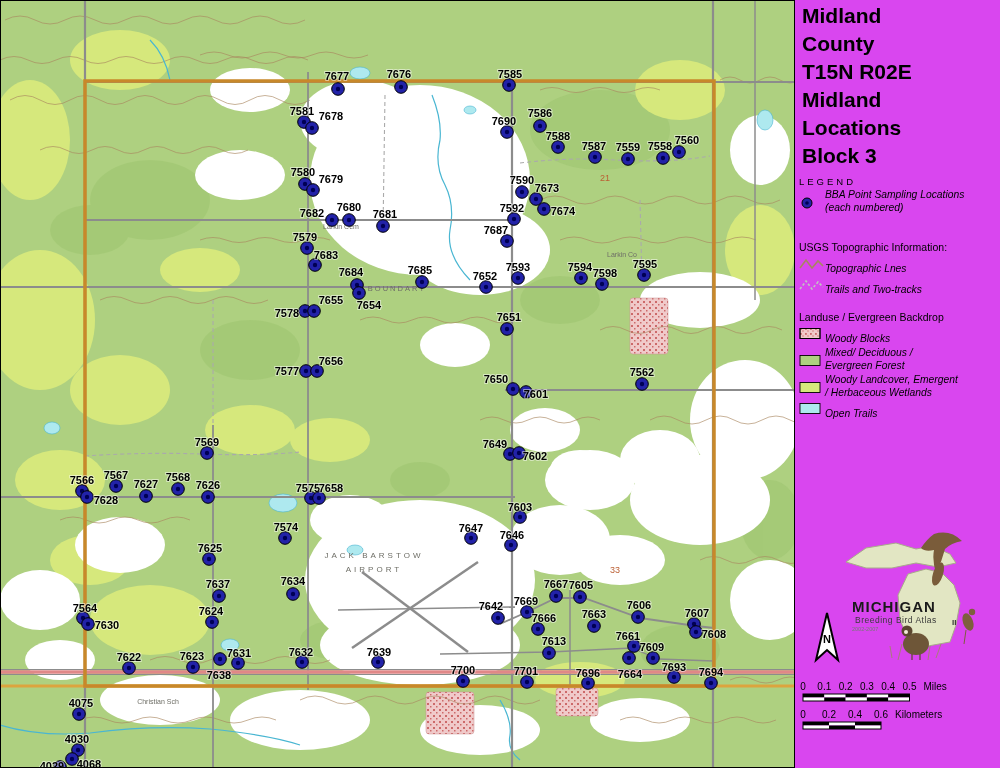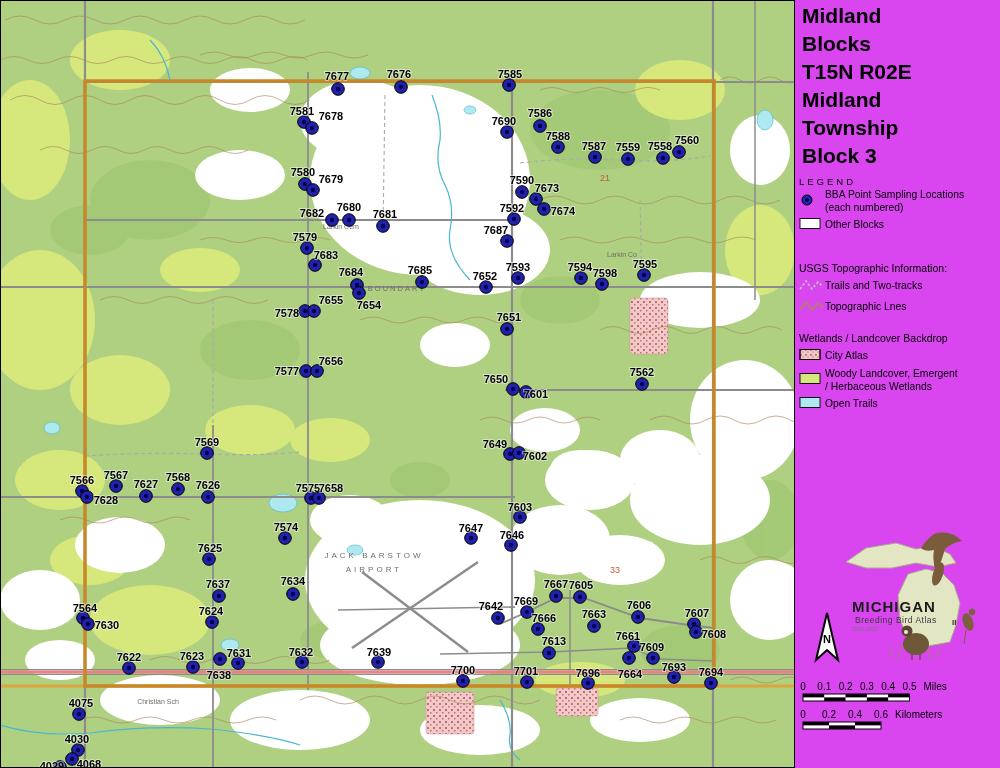--- a/index.html
+++ b/index.html
@@ -6,21 +6,21 @@
   body{width:1000px;height:768px;position:relative;background:#fff;
        font-family:"Liberation Sans",sans-serif;overflow:hidden;}
   .stage{position:absolute;inset:0;border-bottom:2px solid #000;}
   .map-area{position:absolute;left:0;top:0;width:795px;height:768px;}
   .panel{position:absolute;left:795px;top:0;width:240px;height:768px;background:#d946ef;}
   .title-block{position:absolute;left:7px;top:2px;font-weight:bold;font-size:21px;line-height:28px;color:#000;}
   .panel-content{position:absolute;left:4px;top:176px;width:198px;}
   .legend-heading{font-size:9.5px;letter-spacing:3px;color:#000;}
   .sec-heading{font-size:10.5px;margin:27px 0 3px 0;color:#000;}
   .sec-heading.landuse{margin-top:15px;}
-  .l-row{display:flex;align-items:center;margin:2px 0;}
+  .l-row{display:flex;align-items:flex-end;margin:2px 0;font-style:italic;}
   .l-icon{width:26px;flex:0 0 26px;padding-top:1px;}
   .l-text{font-size:10.3px;line-height:12.5px;color:#000;}
   .rev{position:absolute;left:6px;top:768px;font-size:10.5px;color:#000;}
   .logo-wrap{position:absolute;left:43px;top:532px;}
   .north-wrap{position:absolute;left:15px;top:610px;}
   .scale-wrap{position:absolute;left:0px;top:678px;}
   svg text{font-family:"Liberation Sans",sans-serif;}
   .pt-label{font-size:11px;font-weight:bold;fill:#000;paint-order:stroke;stroke:#fff;stroke-width:2px;stroke-opacity:.5;}
   .place-label{fill:#6e6e66;}
   .sec-num{fill:#bb5f33;font-size:9px;}
@@ -654,24 +654,24 @@
           </g>
         </g>
 
       <rect x="0.5" y="0.5" width="794" height="767" fill="none" stroke="#000" stroke-width="1"></rect>
     </svg>
   </div>
 
   <div class="panel">
     <div class="title-block" id="title-block">
         <div>Midland</div>
-        <div>Blocks</div>
+        <div>County</div>
         <div>T15N R02E</div>
         <div>Midland</div>
-        <div>Township</div>
+        <div>Locations</div>
         <div>Block 3</div>
       </div>
 
     <div class="panel-content">
       <div class="legend-heading">LEGEND</div>
       <div id="legend-main">
           <div class="l-row">
             <span class="l-icon"><svg width="25" height="14" viewBox="0 0 25 14">
                 <defs>
                   <pattern id="cityPat2" width="5" height="5" patternUnits="userSpaceOnUse">
@@ -681,85 +681,86 @@
                   </pattern>
                 </defs>
                 <circle cx="8" cy="7" r="5" fill="#2222a8" stroke="#000"></circle>
                 <circle cx="8" cy="7" r="1.8" fill="#000055"></circle>
               </svg></span>
             <span class="l-text">
               <div>BBA Point Sampling Locations</div>
               <div>(each numbered)</div>
             </span>
           </div>
+        </div>
+      <div class="sec-heading">USGS Topographic Information:</div>
+      <div id="legend-usgs">
           <div class="l-row">
             <span class="l-icon"><svg width="25" height="14" viewBox="0 0 25 14">
                 <defs>
                   <pattern id="cityPat2" width="5" height="5" patternUnits="userSpaceOnUse">
   <rect width="5" height="5" fill="#f0caca"></rect>
                     <rect x="1" y="1" width="1.8" height="1.8" fill="#cc6a6a"></rect>
   <rect x="3.4" y="3.4" width="1.2" height="1.2" fill="#cc6a6a"></rect>
                   </pattern>
                 </defs>
-                <rect x="1" y="1.5" width="20" height="10" fill="#fff" stroke="#000" stroke-width="0.9"></rect>
+                <polyline points="1,11 7,3 13,11 19,4 24,9" fill="none" stroke="#a8865e" stroke-width="1.6"></polyline>
               </svg></span>
             <span class="l-text">
-              <div>Other Blocks</div>
+              <div>Topographic Lnes</div>
             </span>
           </div>
-        </div>
-      <div class="sec-heading">USGS Topographic Information:</div>
-      <div id="legend-usgs">
           <div class="l-row">
             <span class="l-icon"><svg width="25" height="14" viewBox="0 0 25 14">
                 <defs>
                   <pattern id="cityPat2" width="5" height="5" patternUnits="userSpaceOnUse">
   <rect width="5" height="5" fill="#f0caca"></rect>
                     <rect x="1" y="1" width="1.8" height="1.8" fill="#cc6a6a"></rect>
   <rect x="3.4" y="3.4" width="1.2" height="1.2" fill="#cc6a6a"></rect>
                   </pattern>
                 </defs>
                 <polyline points="1,11 7,3 13,11 19,4 24,9" fill="none" stroke="#c2c2c2" stroke-width="1.6" stroke-dasharray="2.5 2"></polyline>
               </svg></span>
             <span class="l-text">
               <div>Trails and Two-tracks</div>
             </span>
           </div>
-          <div class="l-row">
-            <span class="l-icon"><svg width="25" height="14" viewBox="0 0 25 14">
-                <defs>
-                  <pattern id="cityPat2" width="5" height="5" patternUnits="userSpaceOnUse">
-  <rect width="5" height="5" fill="#f0caca"></rect>
-                    <rect x="1" y="1" width="1.8" height="1.8" fill="#cc6a6a"></rect>
-  <rect x="3.4" y="3.4" width="1.2" height="1.2" fill="#cc6a6a"></rect>
-                  </pattern>
-                </defs>
-                <polyline points="1,11 7,3 13,11 19,4 24,9" fill="none" stroke="#a8865e" stroke-width="1.6"></polyline>
-              </svg></span>
-            <span class="l-text">
-              <div>Topographic Lnes</div>
-            </span>
-          </div>
         </div>
-      <div class="sec-heading landuse">Wetlands / Landcover Backdrop</div>
+      <div class="sec-heading landuse">Landuse / Evergreen Backdrop</div>
       <div id="legend-landuse">
           <div class="l-row">
             <span class="l-icon"><svg width="25" height="14" viewBox="0 0 25 14">
                 <defs>
                   <pattern id="cityPat2" width="5" height="5" patternUnits="userSpaceOnUse">
   <rect width="5" height="5" fill="#f0caca"></rect>
                     <rect x="1" y="1" width="1.8" height="1.8" fill="#cc6a6a"></rect>
   <rect x="3.4" y="3.4" width="1.2" height="1.2" fill="#cc6a6a"></rect>
                   </pattern>
                 </defs>
                 <rect x="1" y="1.5" width="20" height="10" fill="url(#cityPat2)" stroke="#000" stroke-width="0.9"></rect>
                 <rect x="1" y="1.5" width="20" height="10" fill="none" stroke="#000" stroke-width="0.9"></rect>
               </svg></span>
             <span class="l-text">
-              <div>City Atlas</div>
+              <div>Woody Blocks</div>
+            </span>
+          </div>
+          <div class="l-row">
+            <span class="l-icon"><svg width="25" height="14" viewBox="0 0 25 14">
+                <defs>
+                  <pattern id="cityPat2" width="5" height="5" patternUnits="userSpaceOnUse">
+  <rect width="5" height="5" fill="#f0caca"></rect>
+                    <rect x="1" y="1" width="1.8" height="1.8" fill="#cc6a6a"></rect>
+  <rect x="3.4" y="3.4" width="1.2" height="1.2" fill="#cc6a6a"></rect>
+                  </pattern>
+                </defs>
+                <rect x="1" y="1.5" width="20" height="10" fill="#aed080" stroke="#000" stroke-width="0.9"></rect>
+              </svg></span>
+            <span class="l-text">
+              <div>Mixed/ Deciduous /</div>
+              <div>Evergreen Forest</div>
             </span>
           </div>
           <div class="l-row">
             <span class="l-icon"><svg width="25" height="14" viewBox="0 0 25 14">
                 <defs>
                   <pattern id="cityPat2" width="5" height="5" patternUnits="userSpaceOnUse">
   <rect width="5" height="5" fill="#f0caca"></rect>
                     <rect x="1" y="1" width="1.8" height="1.8" fill="#cc6a6a"></rect>
   <rect x="3.4" y="3.4" width="1.2" height="1.2" fill="#cc6a6a"></rect>
                   </pattern>

